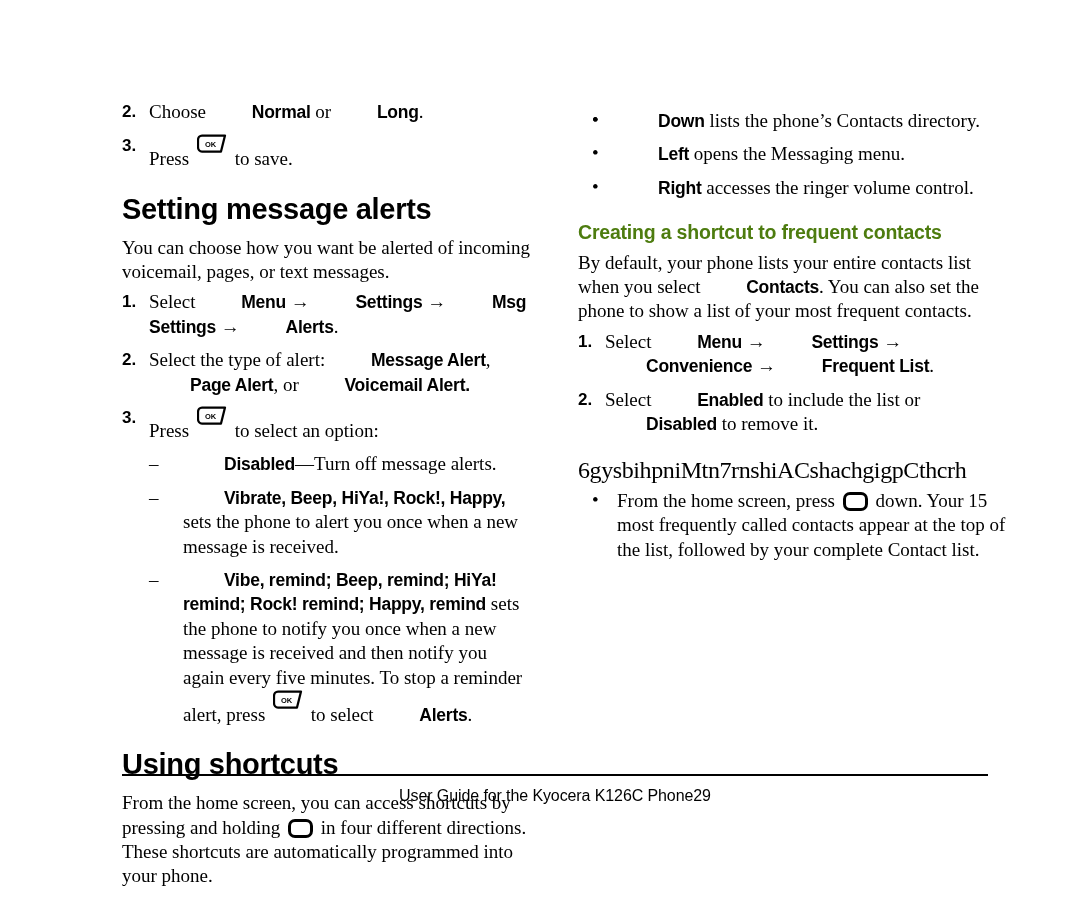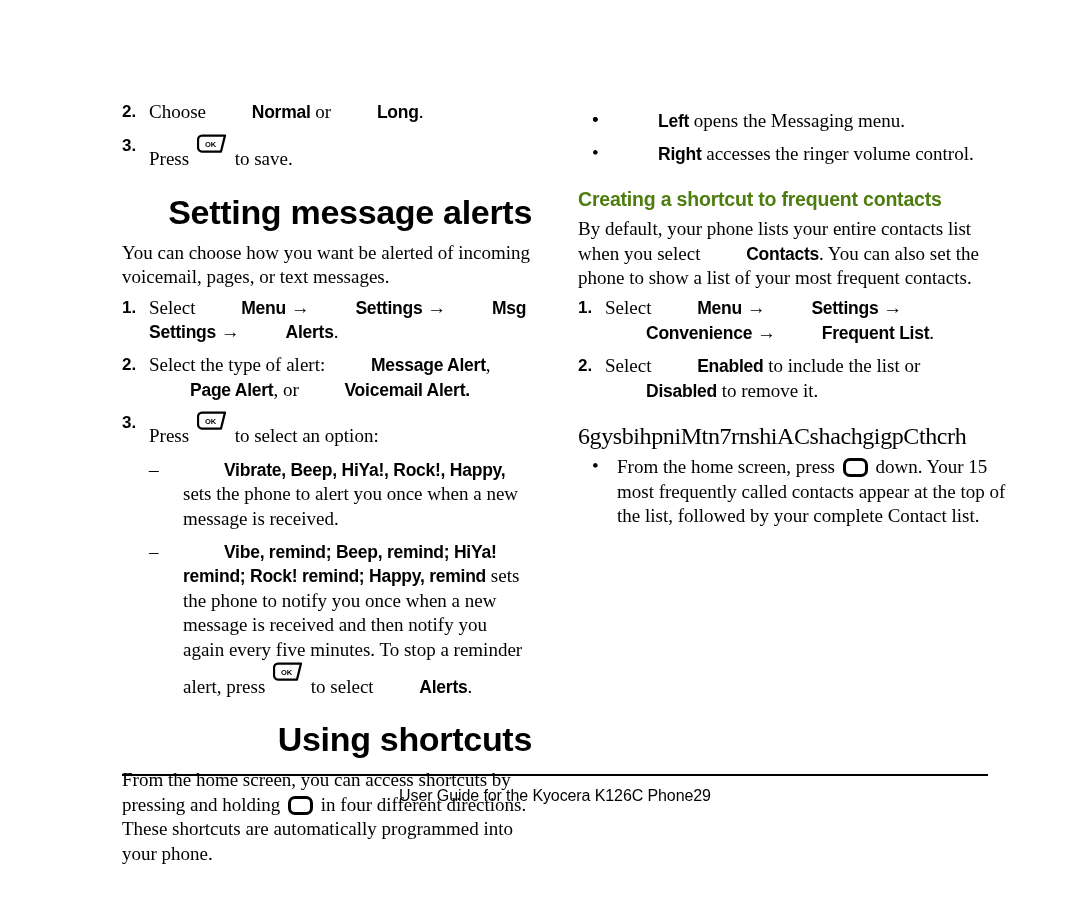--- a/index.html
+++ b/index.html
@@ -36,26 +36,25 @@
   .col {
     width: 410px;
     flex: 0 0 410px;
   }
   .col-right { width: 432px; flex: 0 0 432px; }
 
   
   h1.section-title {
     font-family: "Liberation Sans", "DejaVu Sans", sans-serif;
     font-weight: bold;
-    font-size: 34px;
+    font-size: 29px;
     line-height: 1.06;
     letter-spacing: -0.3px;
     margin: 22px 0 11px 0;
     color: #000;
-    text-align: right;
   }
   h2.sub-title {
     font-family: "Liberation Sans", "DejaVu Sans", sans-serif;
     font-weight: bold;
     font-size: 19.5px;
     line-height: 1.1;
     letter-spacing: -0.2px;
     margin: 22px 0 7px 0;
     color: #4d7c0f;
   }
@@ -201,42 +200,42 @@
       <ol class="steps">
           <li class="step"><span class="marker">1.</span><span><span>Select </span><span class="b">Menu</span><span class="arrow"> → </span><span class="b">Settings</span><span class="arrow"> → </span><span class="b">Msg Settings</span><span class="arrow"> → </span><span class="b">Alerts</span><span>.</span></span></li>
           <li class="step"><span class="marker">2.</span><span><span>Select the type of alert: </span><span class="b">Message Alert</span><span>, </span><span class="b">Page Alert</span><span>, or </span><span class="b">Voicemail Alert.</span></span></li>
           <li class="step"><span class="marker">3.</span><span><span>Press </span><span class="key-ok"><svg viewBox="0 0 60 38" xmlns="http://www.w3.org/2000/svg">
                   <path d="M10 3 L56 3 L48 35 L10 35 A8 9 0 0 1 2 26 L2 12 A8 9 0 0 1 10 3 Z" fill="none" stroke="#000" stroke-width="4.5" stroke-linejoin="round"></path>
                   <text x="27" y="25" font-family="Liberation Sans, sans-serif" font-size="15" font-weight="bold" text-anchor="middle" fill="#000">OK</text>
                 </svg></span><span> to select an option:</span></span></li>
         </ol>
 
       <ul class="dashes">
-          <li class="dash"><span class="marker">–</span></li>
+          <li class="dash"><span class="marker">–</span><span><span class="b">Disabled</span><span>—Turn off message alerts.</span></span></li>
           <li class="dash"><span class="marker">–</span><span><span class="b">Vibrate, Beep, HiYa!, Rock!, Happy,</span><span> sets the phone to alert you once when a new message is received.</span></span></li>
           <li class="dash"><span class="marker">–</span><span><span class="b">Vibe, remind; Beep, remind; HiYa! remind; Rock! remind; Happy, remind</span><span> sets the phone to notify you once when a new message is received and then notify you again every five minutes. To stop a reminder alert, press </span><span class="key-ok"><svg viewBox="0 0 60 38" xmlns="http://www.w3.org/2000/svg">
                   <path d="M10 3 L56 3 L48 35 L10 35 A8 9 0 0 1 2 26 L2 12 A8 9 0 0 1 10 3 Z" fill="none" stroke="#000" stroke-width="4.5" stroke-linejoin="round"></path>
                   <text x="27" y="25" font-family="Liberation Sans, sans-serif" font-size="15" font-weight="bold" text-anchor="middle" fill="#000">OK</text>
                 </svg></span><span> to select </span><span class="b">Alerts</span><span>.</span></span></li>
         </ul>
 
       <h1 class="section-title">Using shortcuts</h1>
 
       <p class="body-text"><span>From the home screen, you can access shortcuts by pressing and holding </span><span class="key-nav"><svg viewBox="0 0 50 38" xmlns="http://www.w3.org/2000/svg">
               <rect x="3" y="3" width="44" height="32" rx="11" ry="11" fill="none" stroke="#000" stroke-width="6"></rect>
               <rect x="13" y="11" width="24" height="16" rx="5" ry="5" fill="#fff"></rect>
             </svg></span><span> in four different directions. These shortcuts are automatically programmed into your phone.</span></p>
 
     </div>
 
     <div class="col col-right">
 
       <ul class="bullets">
           <li class="bullet"><span class="marker">•</span></li>
-          <li class="bullet"><span class="marker">•</span></li>
+          <li class="bullet"><span class="marker">•</span><span><span class="b">Down</span><span> lists the phone’s Contacts directory.</span></span></li>
           <li class="bullet"><span class="marker">•</span><span><span class="b">Left</span><span> opens the Messaging menu.</span></span></li>
           <li class="bullet"><span class="marker">•</span><span><span class="b">Right</span><span> accesses the ringer volume control.</span></span></li>
         </ul>
 
       <h2 class="sub-title">Creating a shortcut to frequent contacts</h2>
 
       <p class="body-text"><span>By default, your phone lists your entire contacts list when you select </span><span class="b">Contacts</span><span>. You can also set the phone to show a list of your most frequent contacts.</span></p>
 
       <ol class="steps">
           <li class="step"><span class="marker">1.</span><span><span>Select </span><span class="b">Menu</span><span class="arrow"> → </span><span class="b">Settings</span><span class="arrow"> → </span><span class="b">Convenience</span><span class="arrow"> → </span><span class="b">Frequent List</span><span>.</span></span></li>

